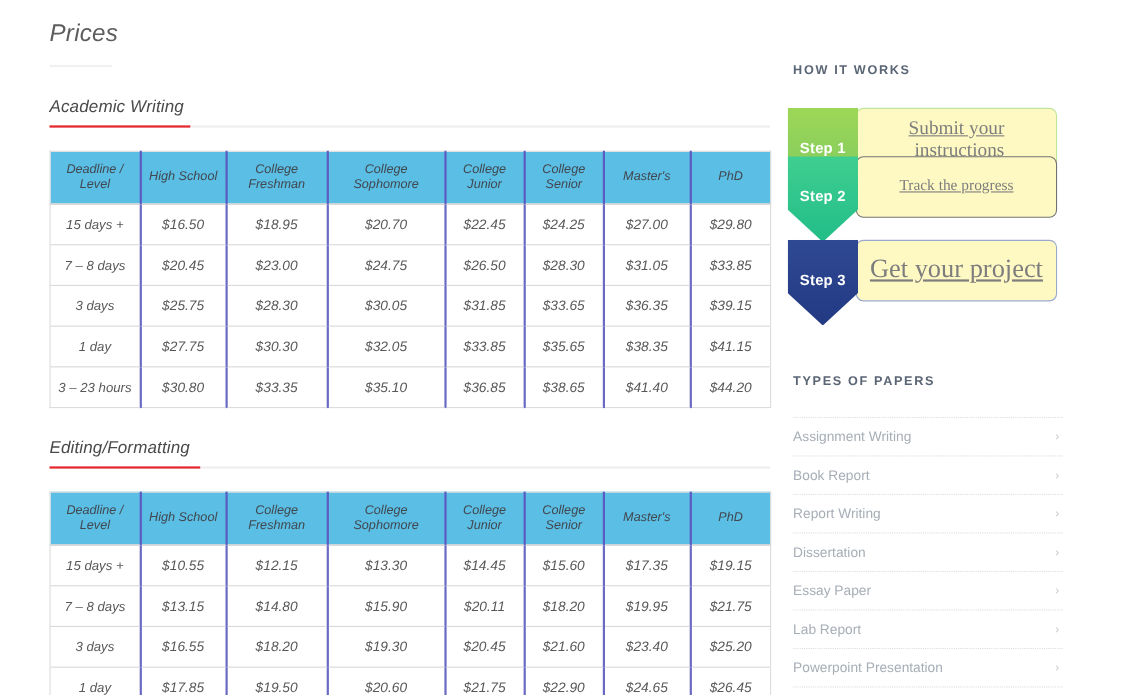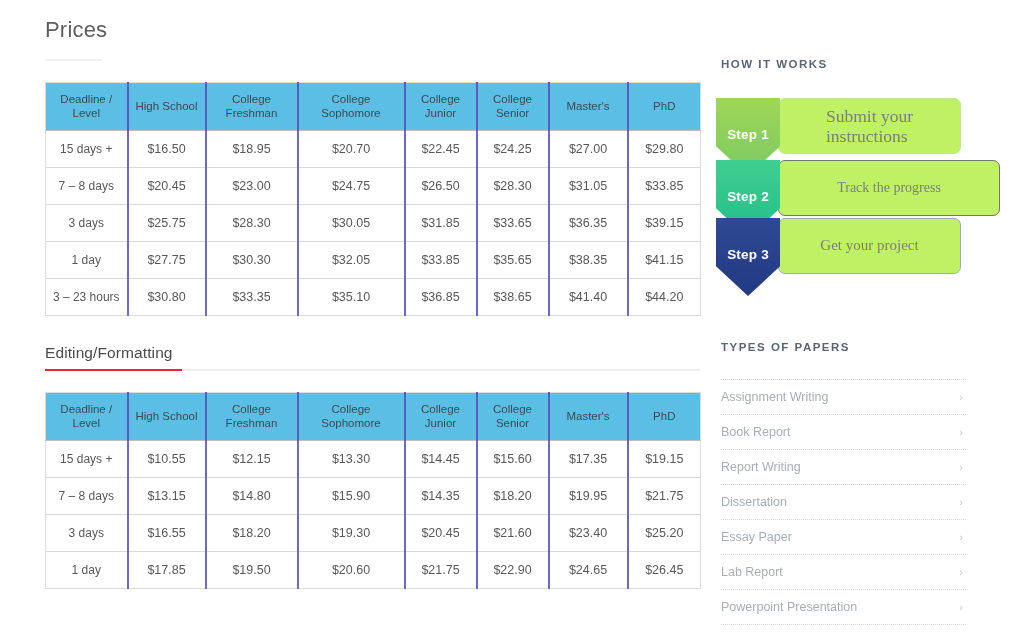--- a/index.html
+++ b/index.html
@@ -16,20 +16,21 @@
     position: relative;
     width: 1024px;
     height: 632px;
     display: flex;
   }
   
   .main {
     width: 716px;
     padding: 0 0 0 45px;
     box-sizing: border-box;
+    font-style: italic;
   }
   .page-title {
     font-size: 22px;
     font-weight: 400;
     color: #5d5d5d;
     margin: 17px 0 0 0;
     letter-spacing: .2px;
   }
   .title-rule {
     width: 57px;
@@ -149,54 +150,55 @@
   .step-arrow span {
     color: #ffffff;
     font-size: 13.5px;
     font-weight: bold;
     margin-top: -6px;
     letter-spacing: .2px;
     white-space: nowrap;
   }
   .step-box {
     flex: 1;
-    background: #bef264;
+    background: #fef9c3;
     border-radius: 7px;
     display: flex;
     align-items: center;
     justify-content: center;
-    text-align: left;
+    text-align: right;
     font-family: "Liberation Serif", serif;
     font-size: 17.5px;
     color: #7d7d7d;
     line-height: 1.15;
     box-sizing: border-box;
     margin-left: -2px;
     padding: 0 6px;
+    text-decoration: underline;
   }
   .step1 { top: 0; width: 245px; }
   .step1 .step-arrow {
     height: 78px;
     background: linear-gradient(180deg, #9ed756 0%, #8bcf5d 55%, #7dc968 100%);
   }
   .step1 .step-box { border: 1px solid #bfe49a; height: 56px; }
 
-  .step2 { top: 62px; width: 284px; }
+  .step2 { top: 44px; width: 245px; }
   .step2 .step-arrow {
     height: 78px;
     background: linear-gradient(180deg, #3fce90 0%, #2fc58c 55%, #22bd89 100%);
   }
   .step2 .step-box { border: 1px solid #737373; height: 56px; font-size: 14px; }
 
   .step3 { top: 120px; width: 245px; }
   .step3 .step-arrow {
     height: 78px;
     background: linear-gradient(180deg, #2f4a92 0%, #28408a 55%, #223a82 100%);
   }
-  .step3 .step-box { border: 1px solid #9aa9d0; height: 56px; font-size: 15px; }
+  .step3 .step-box { border: 1px solid #9aa9d0; height: 56px; font-size: 24px; }
 
   .paper-list {
     list-style: none;
     margin: 26px 0 0 5px;
     padding: 0;
     width: 245px;
   }
   .paper-list li {
     border-bottom: 1px dotted #dcdcdc;
     padding: 10px 0 10px 0;
@@ -217,20 +219,24 @@
 </head>
 <body>
 
 <div class="page">
 
   <div class="main">
 
     <h1 class="page-title">Prices</h1>
     <div class="title-rule"></div>
 
+    <div class="section-head">
+      <h2>Academic Writing</h2>
+      <div class="head-rule"></div>
+    </div>
     <table class="price-table" id="table-0">
       <colgroup>
         <col class="c0">
           <col class="c1">
           <col class="c2">
           <col class="c3">
         <col class="c4">
           <col class="c5">
           <col class="c6">
           <col class="c7">
@@ -337,21 +343,21 @@
             <td>$14.45</td>
             <td>$15.60</td>
             <td>$17.35</td>
             <td>$19.15</td>
           </tr>
           <tr>
             <td class="deadline">7 – 8 days</td>
             <td>$13.15</td>
             <td>$14.80</td>
             <td>$15.90</td>
-            <td>$14.35</td>
+            <td>$20.11</td>
             <td>$18.20</td>
             <td>$19.95</td>
             <td>$21.75</td>
           </tr>
           <tr>
             <td class="deadline">3 days</td>
             <td>$16.55</td>
             <td>$18.20</td>
             <td>$19.30</td>
             <td>$20.45</td>

